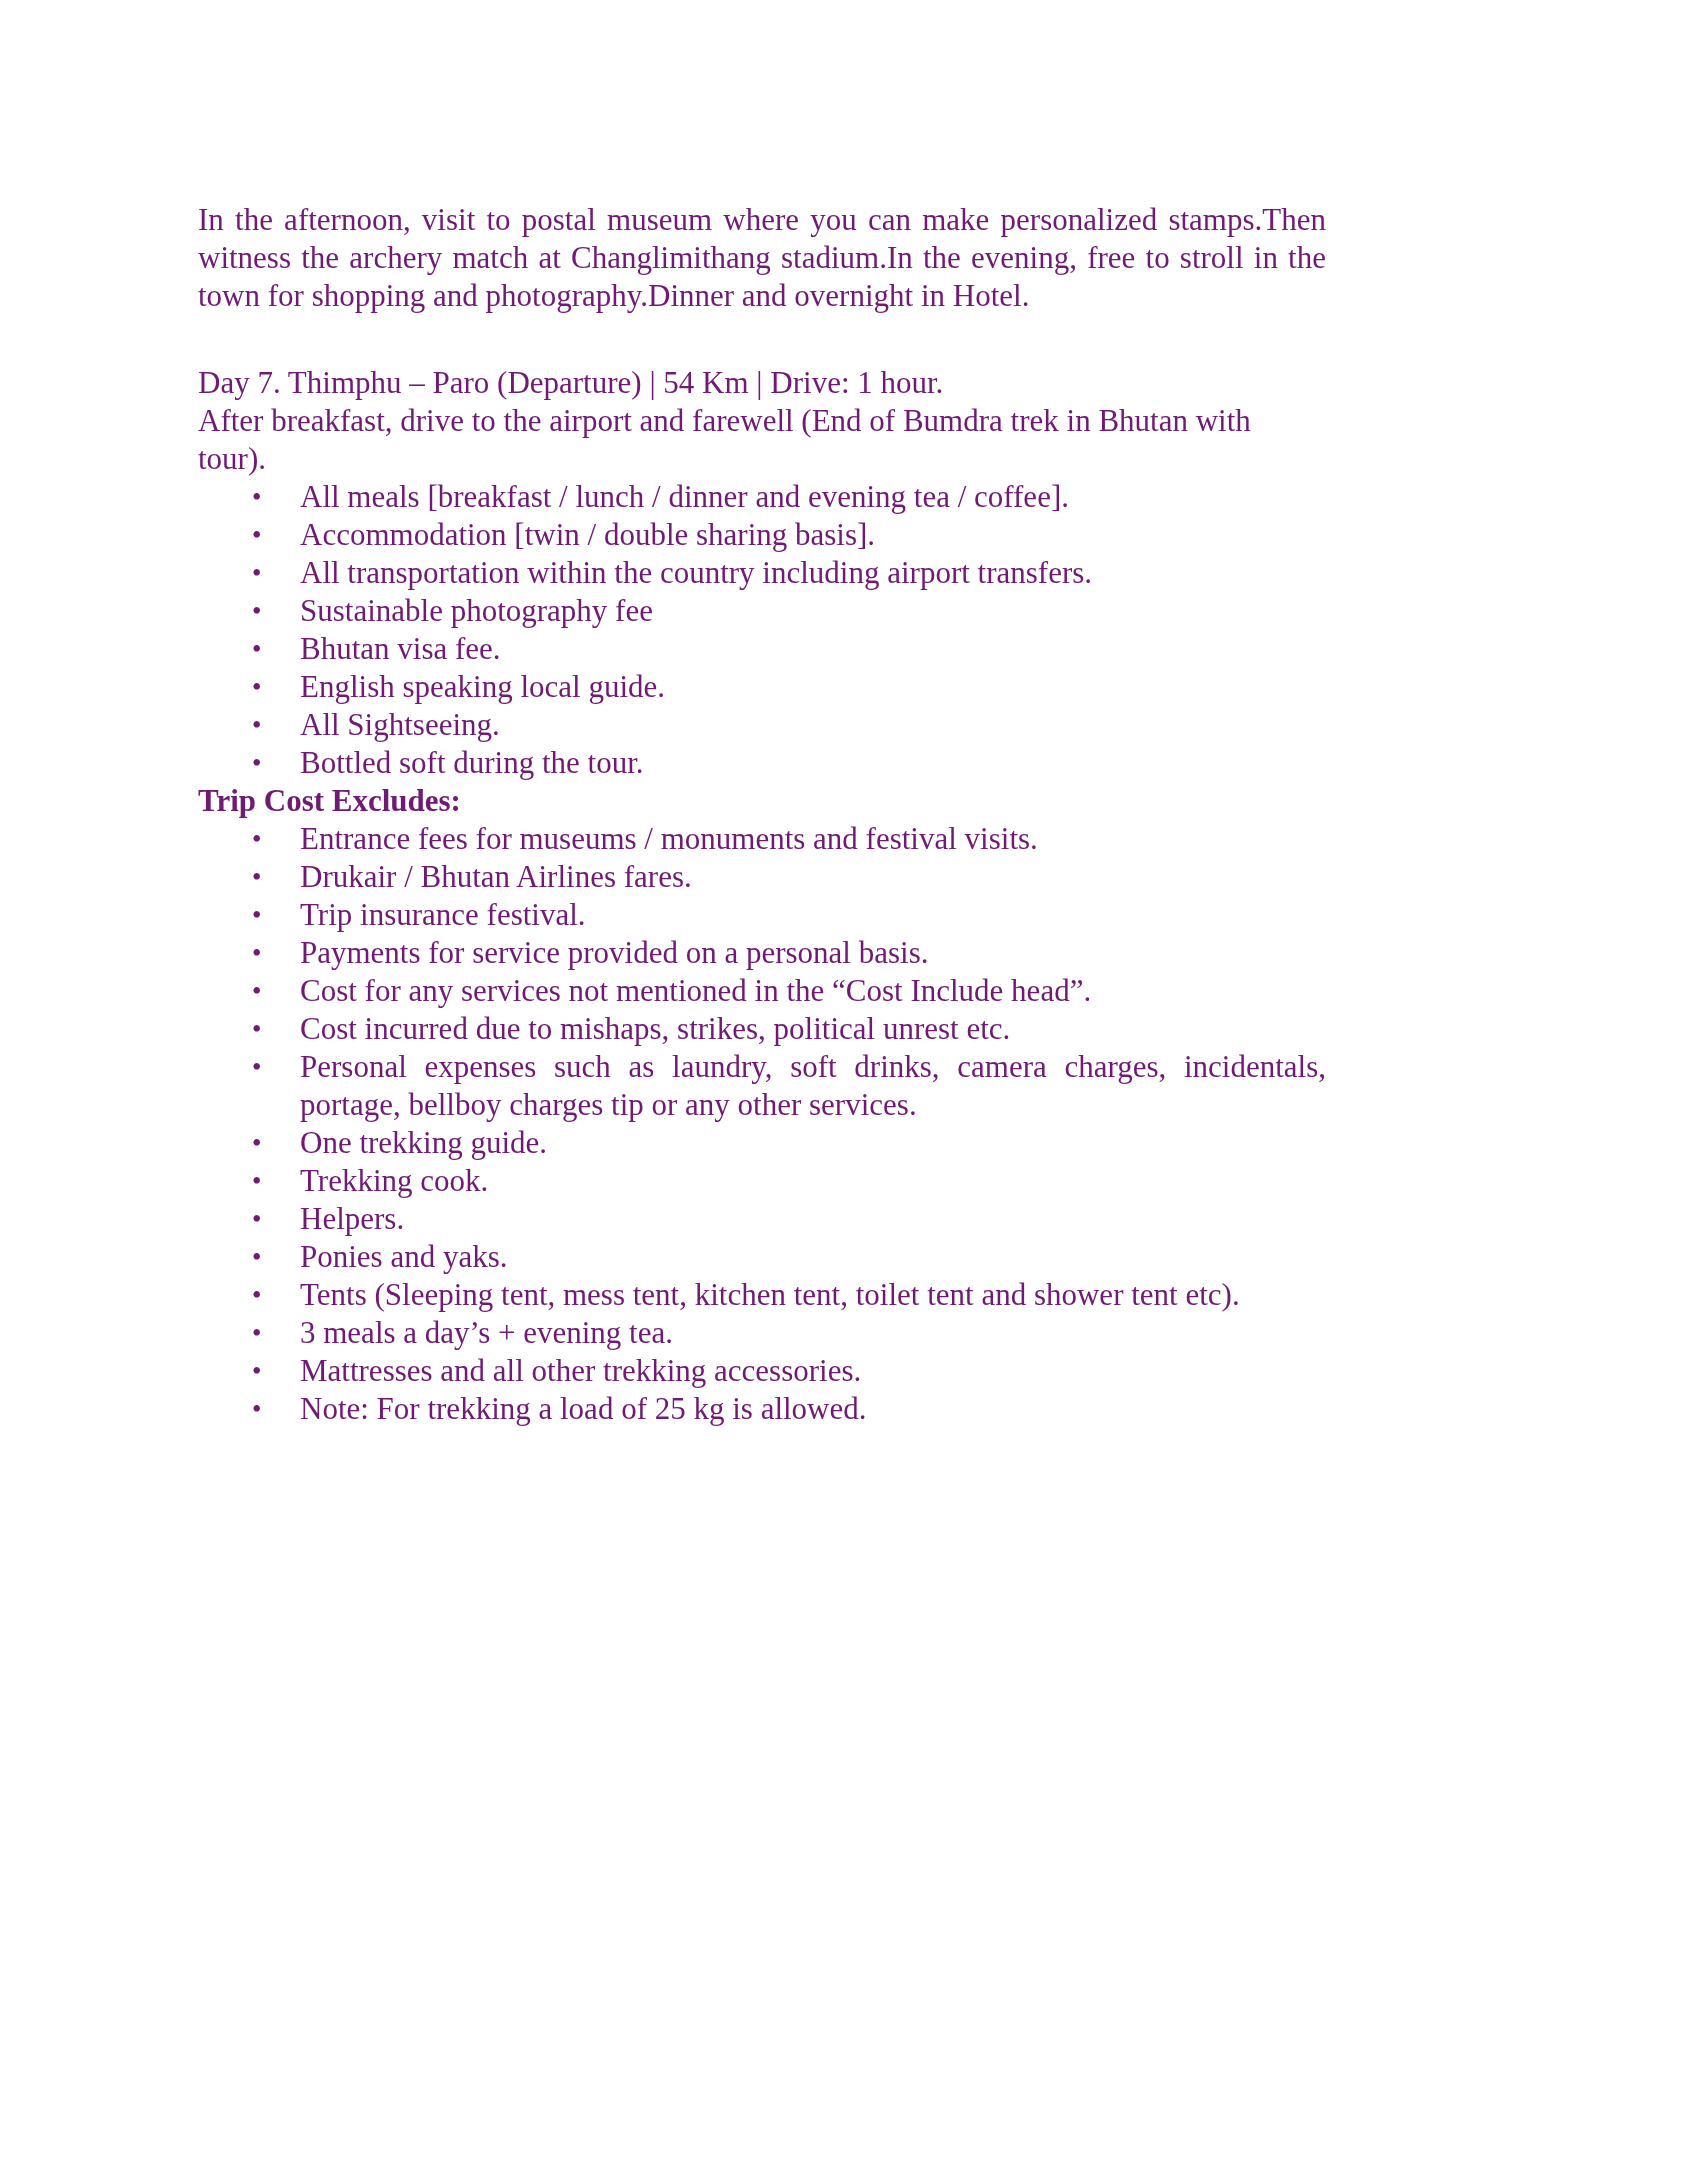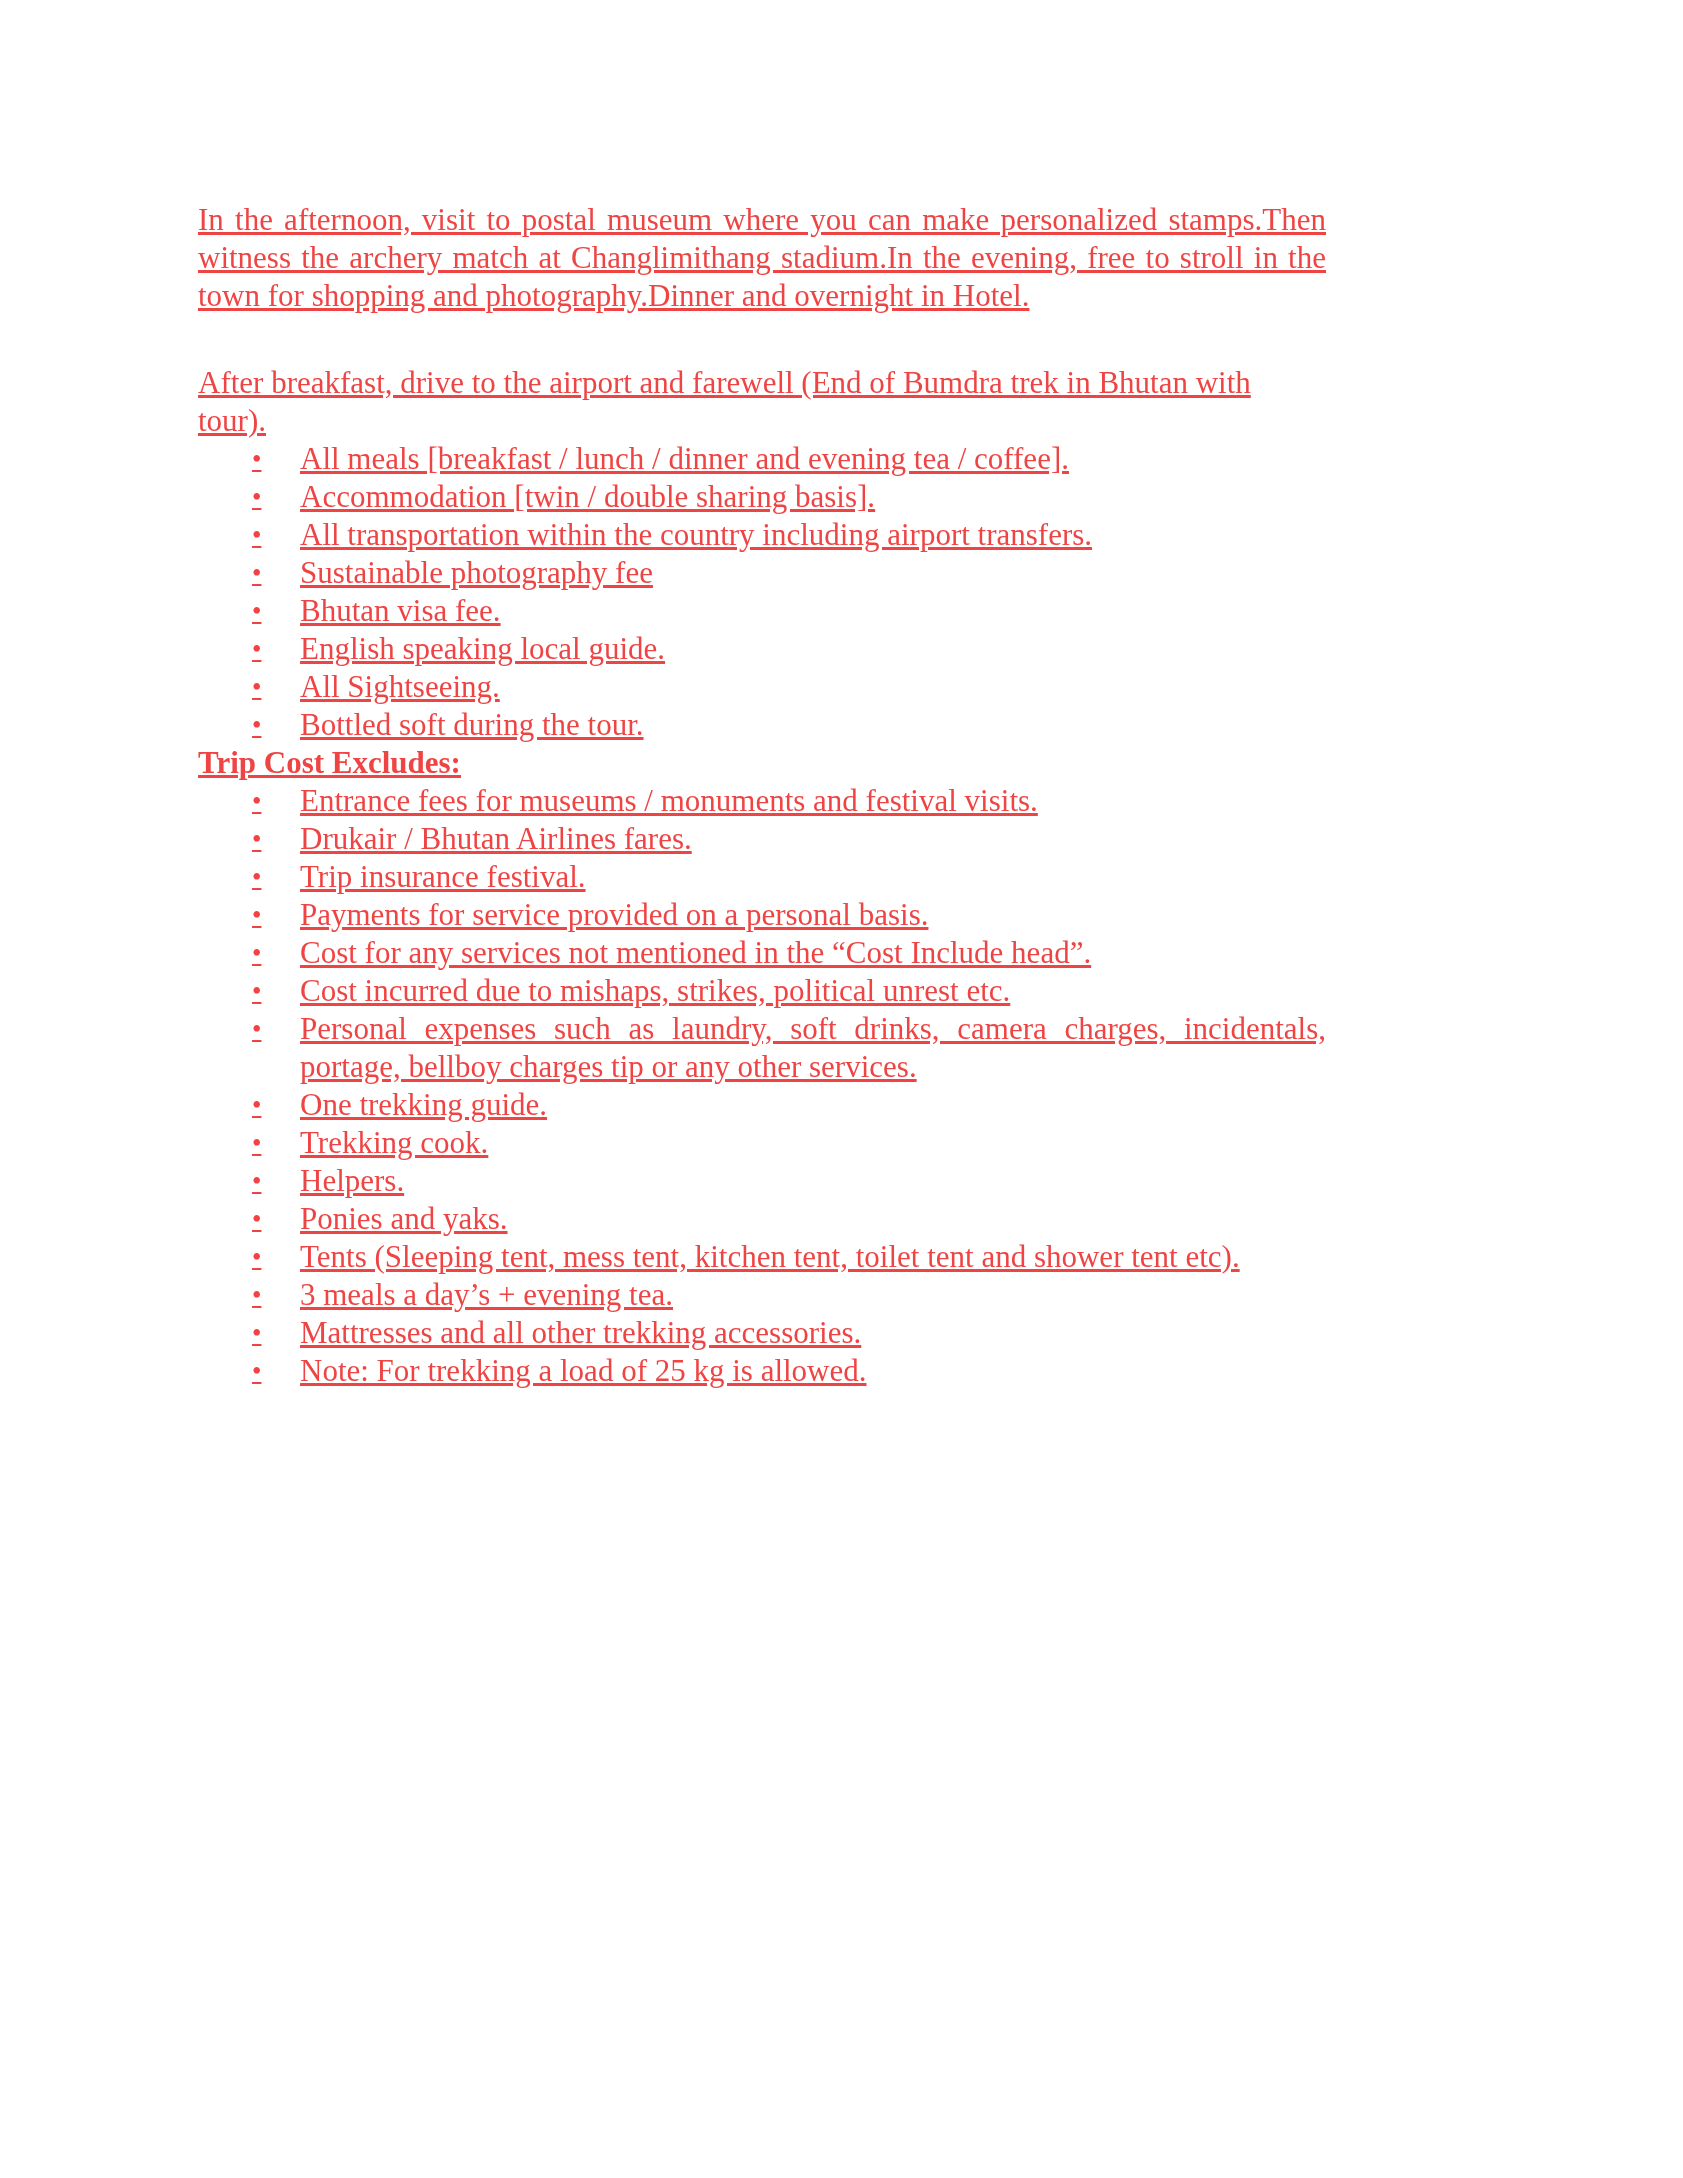--- a/index.html
+++ b/index.html
@@ -9,22 +9,21 @@
   }
   .page {
     position: relative;
     width: 1508px;
     height: 2178px;
     background: #ffffff;
     overflow: hidden;
     font-family: "Liberation Serif", "DejaVu Serif", serif;
     font-size: 31px;
     line-height: 38px;
-    color: #ef4444;
-    text-decoration: underline;
+    color: #701a75;
   }
   .content {
     padding: 201px 182px 0 198px; 
   }
   .para-intro {
     text-align: justify;
   }
   .para-day7 {
     margin-top: 49px;
   }
@@ -59,20 +58,21 @@
 </style>
 </head>
 <body>
 
 <div class="page">
   <div class="content">
 
     <p class="para-intro" style="margin:0;">In the afternoon, visit to postal museum where you can make personalized stamps.Then witness the archery match at Changlimithang stadium.In the evening, free to stroll in the town for shopping and photography.Dinner and overnight in Hotel.</p>
 
     <div class="para-day7">
+      <div>Day 7. Thimphu – Paro (Departure) | 54 Km | Drive: 1 hour.</div>
       <div>After breakfast, drive to the airport and farewell (End of Bumdra trek in Bhutan with tour).</div>
     </div>
 
 
     <ul class="doc-list list-includes">
       <li>
         <span class="bullet">•</span>
         <span class="li-text">All meals [breakfast / lunch / dinner and evening tea / coffee].</span>
       </li>
       <li>

